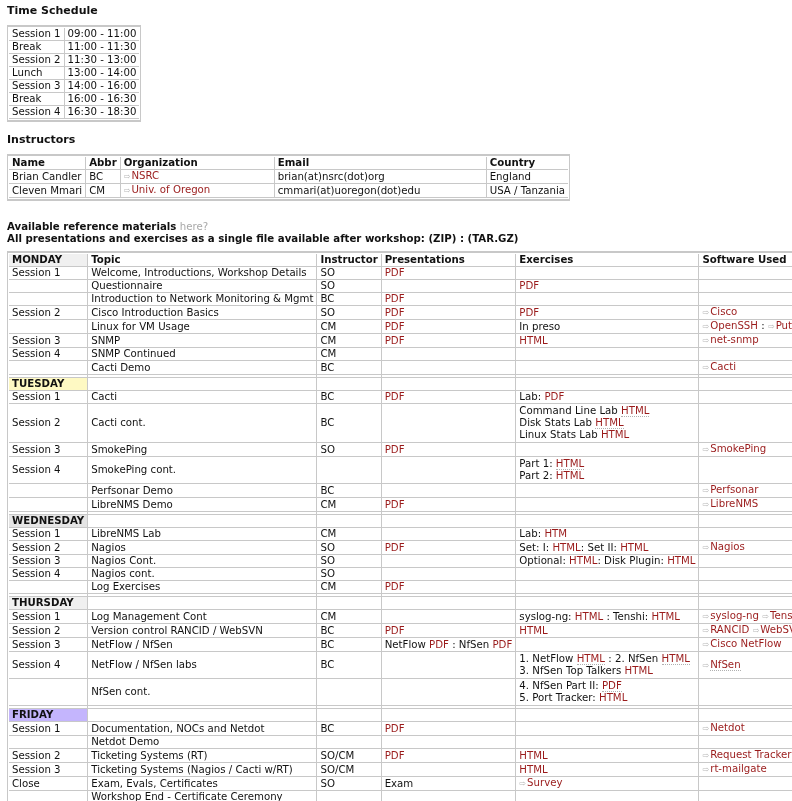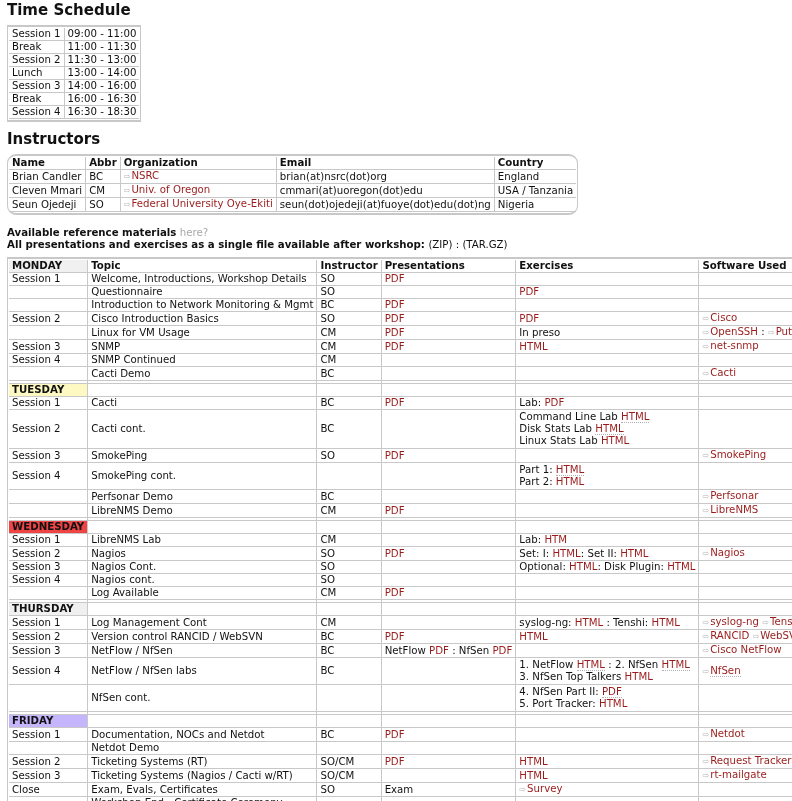--- a/index.html
+++ b/index.html
@@ -3,21 +3,21 @@
 <meta charset="utf-8">
 <style>
   html, body { margin: 0; padding: 0; background: #ffffff; }
   body {
     width: 792px; height: 801px; overflow: hidden;
     font-family: "DejaVu Sans", sans-serif;
     font-size: 10.2px; color: #111;
     padding: 4px 0 0 7px; box-sizing: border-box;
     line-height: 12px;
   }
-  h3 { font-size: 15px; font-weight: bold; margin: 0; line-height: 13px; }
+  h3 { font-size: 11px; font-weight: bold; margin: 0; line-height: 13px; }
   .sect-title { margin-top: 0; margin-bottom: 8px; }
   table {
     border-collapse: separate; border-spacing: 0;
     border: 1px solid #c8c8c8; border-top: 2px solid #c8c8c8; border-bottom: 2px solid #c8c8c8;
     padding: 1px;
   }
   td, th {
     border-right: 1px solid #c8c8c8; border-bottom: 1px solid #c8c8c8;
     padding: 0 3px; vertical-align: middle; text-align: left; white-space: nowrap;
     height: 12px;
@@ -25,25 +25,25 @@
   tr td:last-child, tr th:last-child { border-right: none; }
   th { font-weight: bold; }
   a { color: #9a1b1b; text-decoration: none; }
   a.dotted { border-bottom: 1px dotted #b0b0b0; }
   .ext-icon { color: #b8b8b8; font-size: 8px; margin-right: 1px; }
   .gray-link { color: #a8a8a8; }
 
   #time-table { margin-bottom: 11px; }
   #time-table td { padding: 0 3px; height: 12px; }
 
-  #instr-table { margin-bottom: 12px; border-radius: 9px; }
+  #instr-table { margin-bottom: 20px; }
   #instr-table th.country { text-align: left; }
 
   .ref-line { font-weight: bold; }
-  .ref-line span.normal { font-weight: normal; margin-top: 18px; }
+  .ref-line span.normal { font-weight: bold; margin-top: 18px; }
   #sched-wrap { margin-top: 6px; }
   #sched-table { width: 783px; }
   #sched-table td, #sched-table th { height: 12px; }
   .multi td { padding-top: 1px; padding-bottom: 1px; }
   .col1 { width: 70px; }
   .col2 { width: 270px; }
   .col3 { width: 53px; }
   .col4 { width: 122px; }
   .col5 { width: 170px; }
 </style>
@@ -101,27 +101,20 @@
     <td>brian(at)nsrc(dot)org</td>
     <td>England</td>
   </tr>
   <tr>
     <td>Cleven Mmari</td>
     <td>CM</td>
     <td><span class="ext-icon">⇨</span><a href="#">Univ. of Oregon</a></td>
     <td>cmmari(at)uoregon(dot)edu</td>
     <td>USA / Tanzania</td>
   </tr>
-  <tr>
-    <td>Seun Ojedeji</td>
-    <td>SO</td>
-    <td><span class="ext-icon">⇨</span><a href="#">Federal University Oye-Ekiti</a></td>
-    <td>seun(dot)ojedeji(at)fuoye(dot)edu(dot)ng</td>
-    <td>Nigeria</td>
-  </tr>
 </tbody>
   </table>
 
 <div class="ref-line">
   <span>Available reference materials</span>
   <a href="#" class="gray-link" style="font-weight:normal">here?</a>
 </div>
 <div class="ref-line">
   <span>All presentations and exercises as a single file available after workshop:</span>
   <span class="normal"><a href="#" style="color:#111">(ZIP)</a><span> : </span><a href="#" style="color:#111">(TAR.GZ)</a></span>
@@ -278,21 +271,21 @@
   <tr>
           <td style="height:2px;padding:0"></td>
           <td style="height:2px;padding:0"></td>
           <td style="height:2px;padding:0"></td>
           <td style="height:2px;padding:0"></td>
           <td style="height:2px;padding:0"></td>
           <td style="height:2px;padding:0"></td>
         </tr>
 
   <tr>
-    <th class="day" style="background:#ef4444">WEDNESDAY</th>
+    <th class="day" style="background:#e5e5e5">WEDNESDAY</th>
     <td></td>
           <td></td>
           <td></td>
           <td></td>
           <td></td>
   </tr>
   <tr>
     <td>Session 1</td>
     <td>LibreNMS Lab</td>
     <td>CM</td>
@@ -319,21 +312,21 @@
   <tr>
     <td>Session 4</td>
     <td>Nagios cont.</td>
     <td>SO</td>
     <td></td>
           <td></td>
           <td></td>
   </tr>
   <tr>
     <td></td>
-    <td>Log Available</td>
+    <td>Log Exercises</td>
     <td>CM</td>
     <td><a href="#">PDF</a></td>
     <td></td>
           <td></td>
   </tr>
   <tr>
           <td style="height:2px;padding:0"></td>
           <td style="height:2px;padding:0"></td>
           <td style="height:2px;padding:0"></td>
           <td style="height:2px;padding:0"></td>

